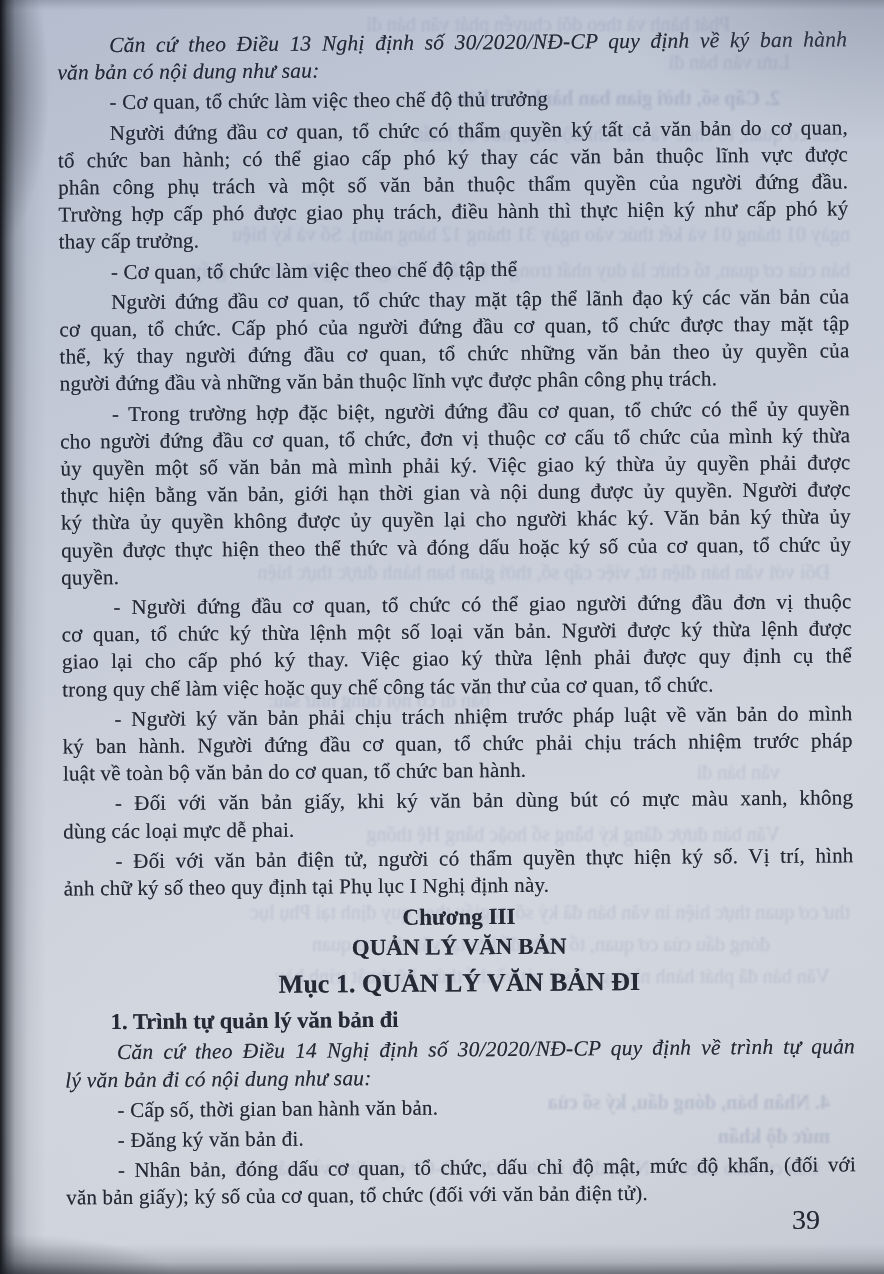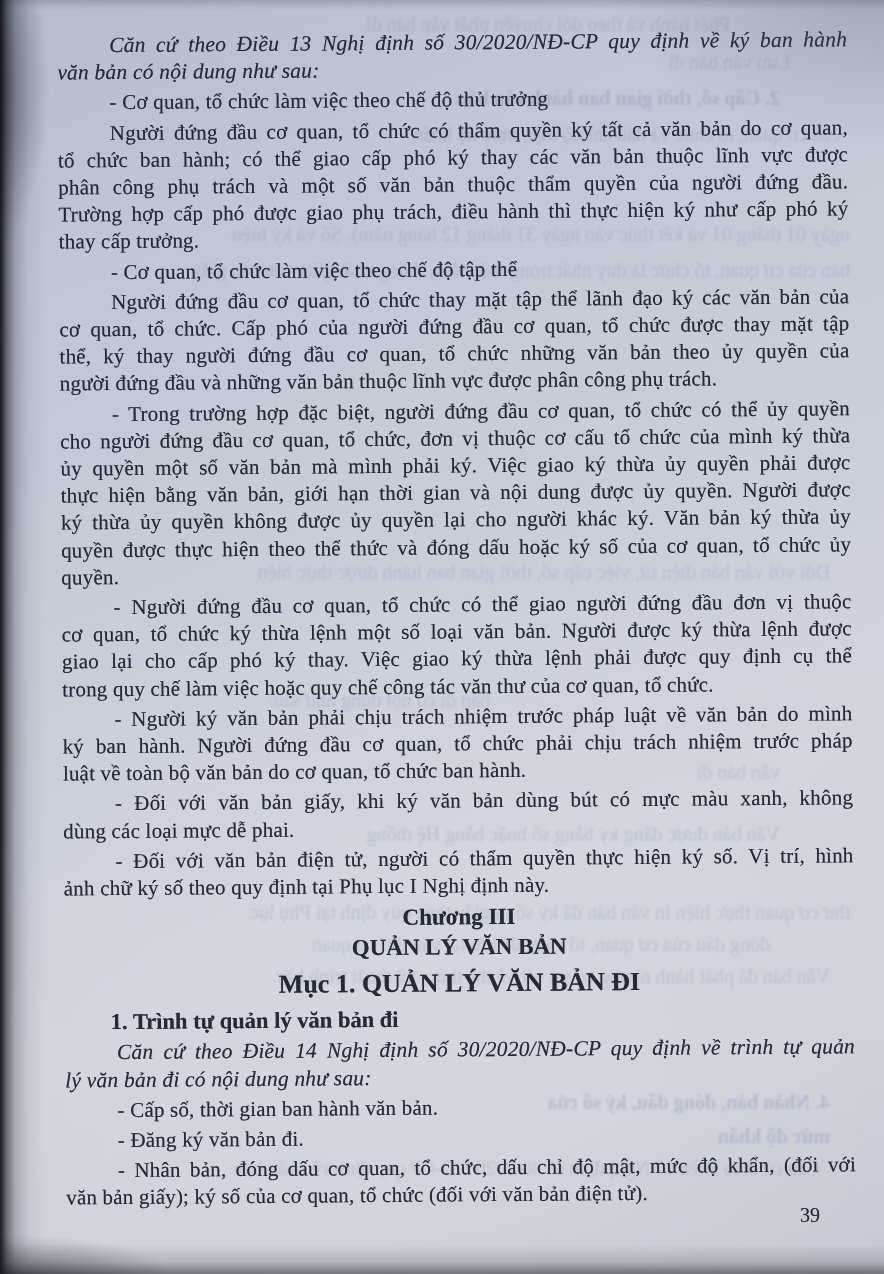--- a/index.html
+++ b/index.html
@@ -42,21 +42,21 @@
   .fi{padding-left:52px;}
   .dash{padding-left:52px;}
   .it{font-style:italic;font-size:21.5px;}
   .para{margin:0 0 3px 0;}
   .h-center{text-align:center;font-weight:bold;text-shadow:0 0 0.5px rgba(30,34,44,0.6);}
   .h-chapter{font-size:23px;line-height:28px;margin-top:4px;}
   .h-chaptitle{font-size:23px;line-height:31px;}
   .h-section{font-size:26px;line-height:35px;margin-top:3px;}
   .h-sub{font-weight:bold;font-size:22.5px;line-height:30px;padding-left:46px;margin-top:4px;margin-bottom:2px;
          text-shadow:0 0 0.5px rgba(30,34,44,0.6);}
-  .page-number{position:absolute;right:64px;top:1204px;font-size:20px;
+  .page-number{position:absolute;right:64px;top:1204px;font-size:28px;
                text-shadow:0 0 0.5px rgba(36,41,54,0.5);}
 </style>
 </head>
 <body>
 
 <div class="page">
 
   <div class="bleed">
     <div class="gh" style="top:12px;left:170px;width:560px;">Phát hành và theo dõi chuyển phát văn bản đi</div>
     <div class="gh" style="top:50px;left:540px;width:250px;">Lưu văn bản đi</div>

